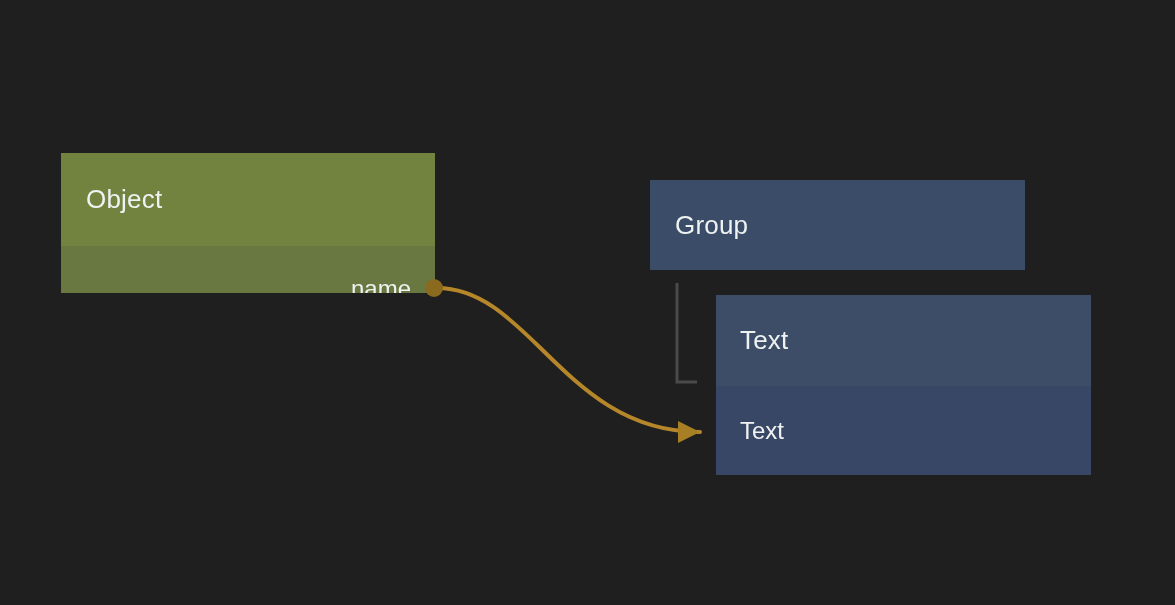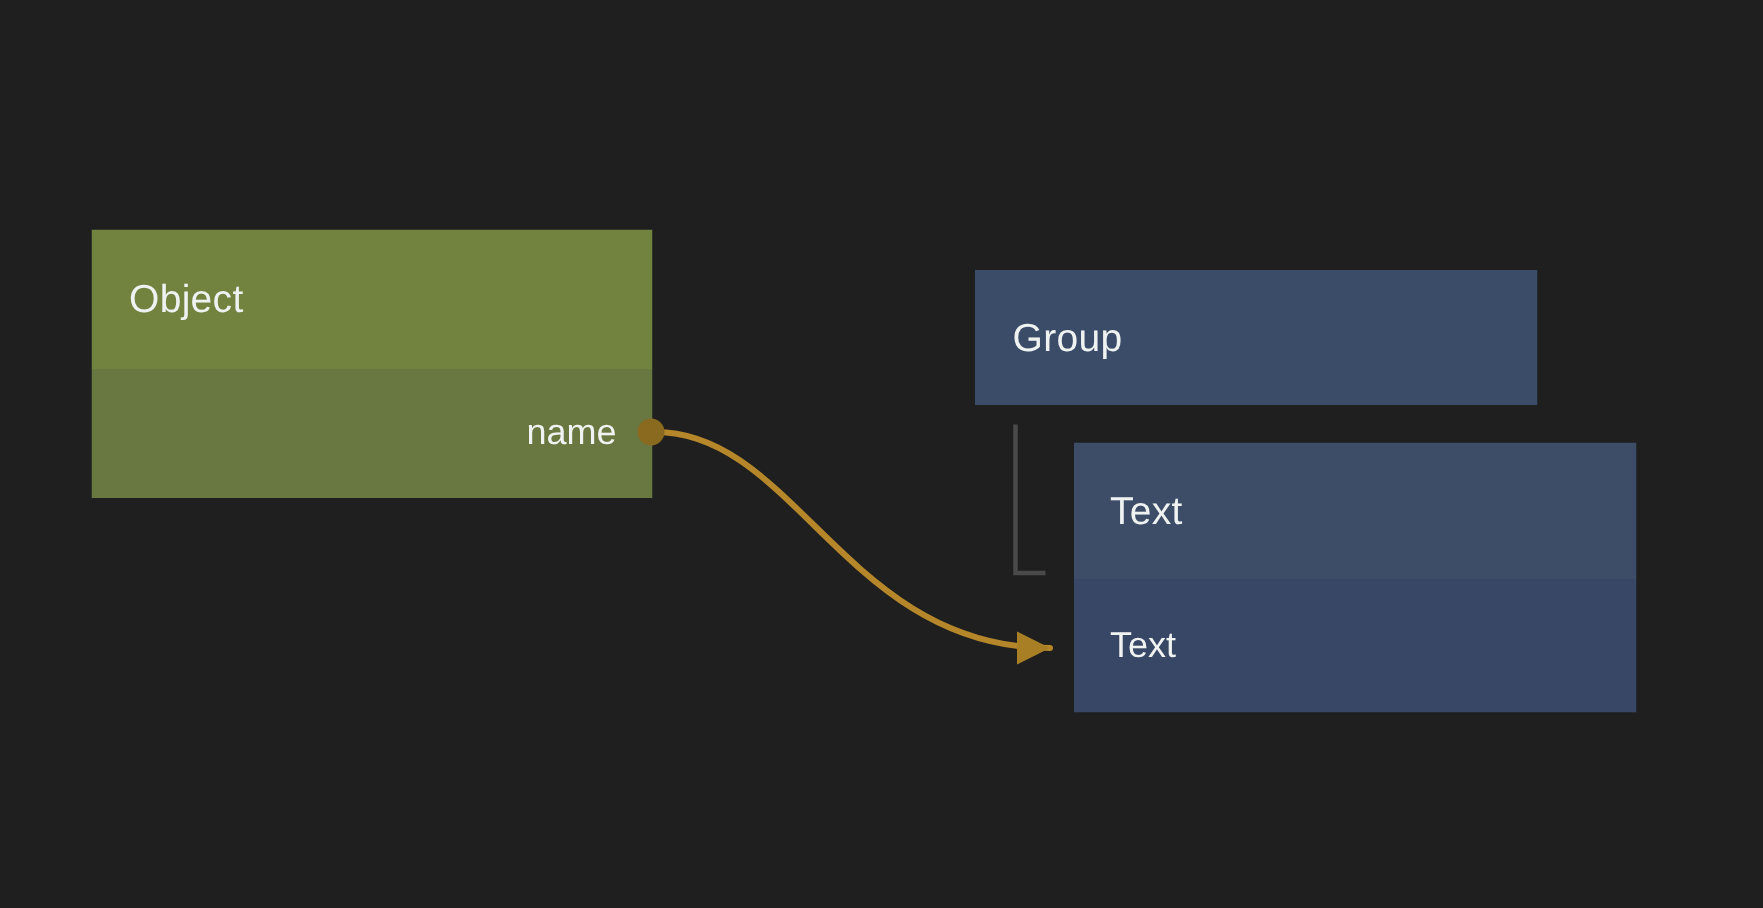--- a/index.html
+++ b/index.html
@@ -49,21 +49,21 @@
   .row-label {
     color: #f0f3f1;
     white-space: nowrap;
   }
 
   
   .node-object {
     left: 61px;
     top: 153px;
     width: 374px;
-    height: 179px;
+    height: 140px;
   }
   .node-object .node-header {
     height: 93px;
     background: #72833f;
     padding-left: 25px;
   }
   .node-object .node-header .node-title {
     font-size: 26px;
   }
   .node-object .node-row {

